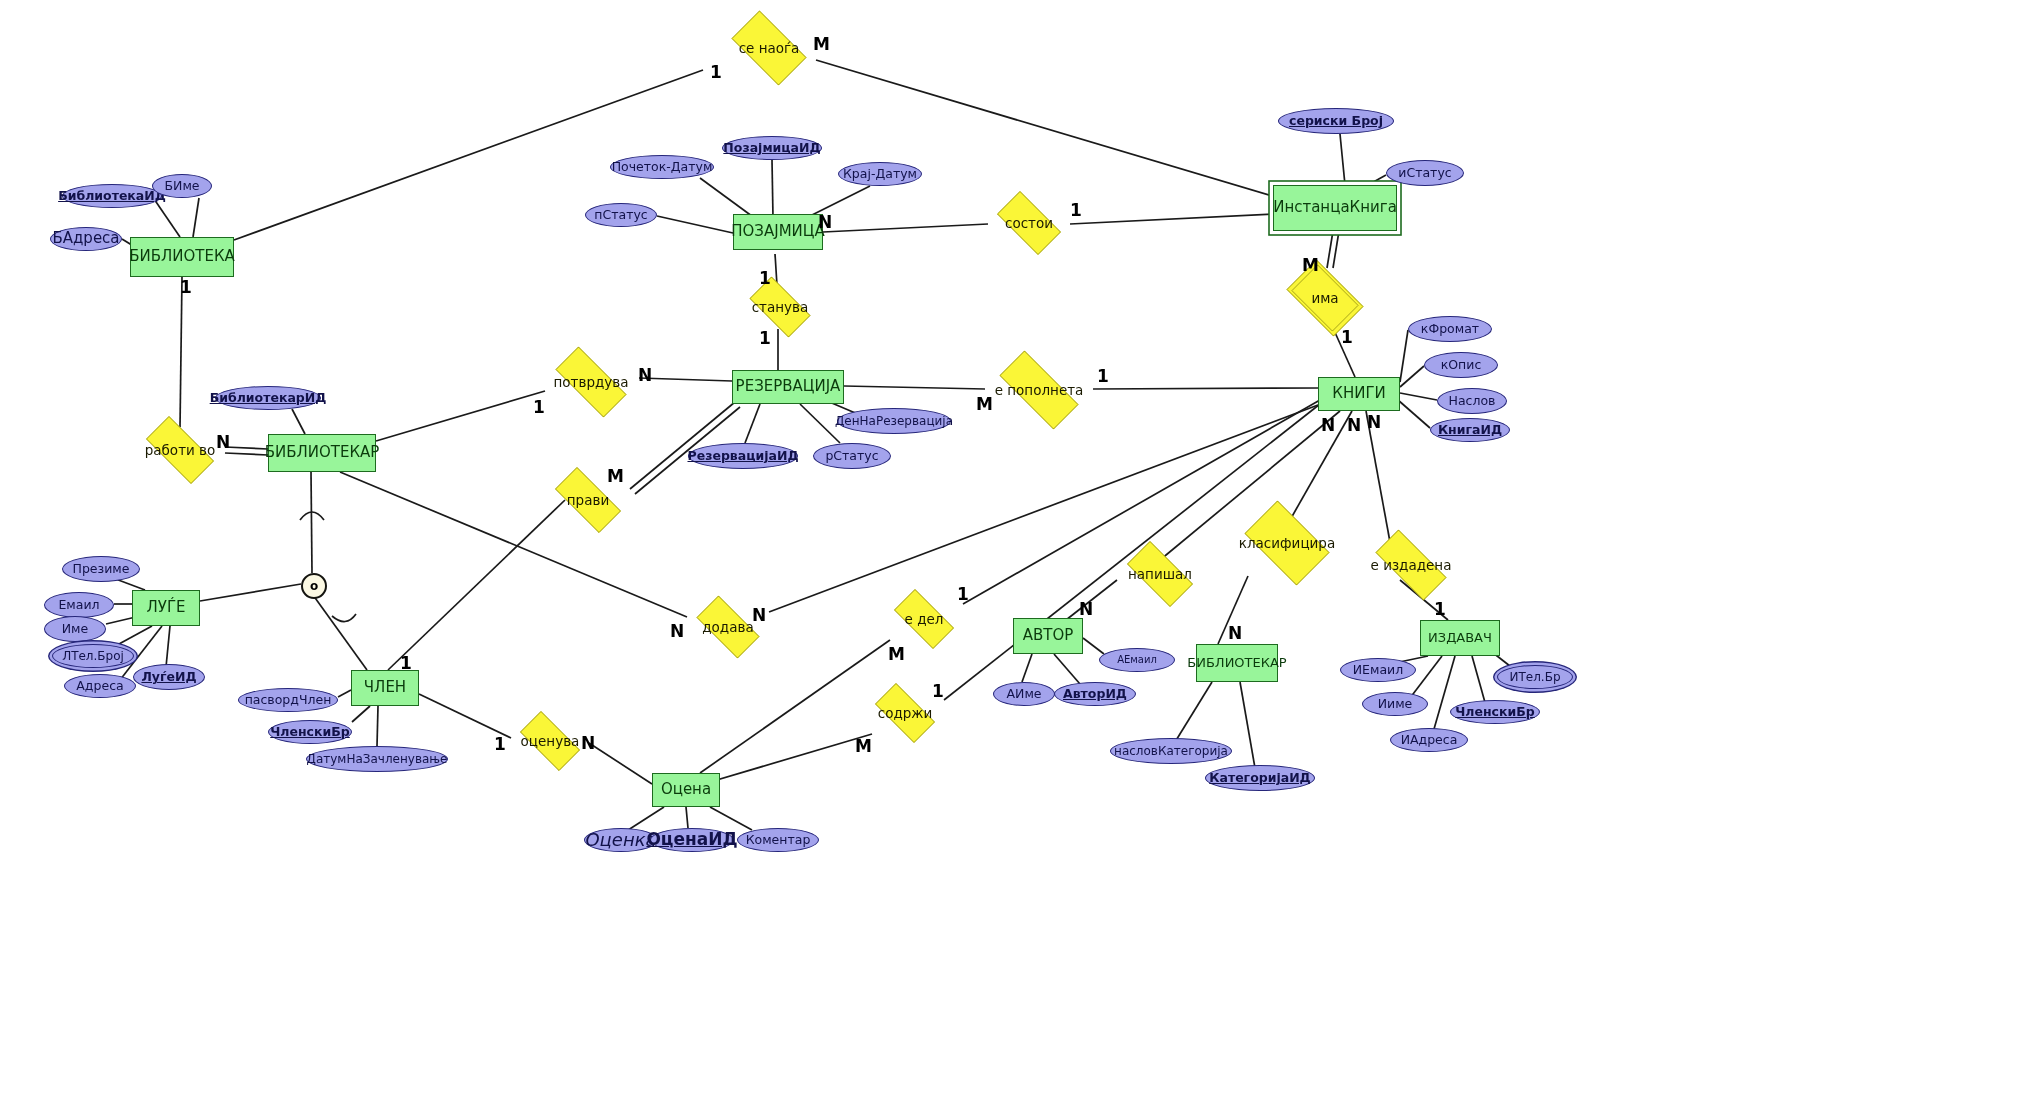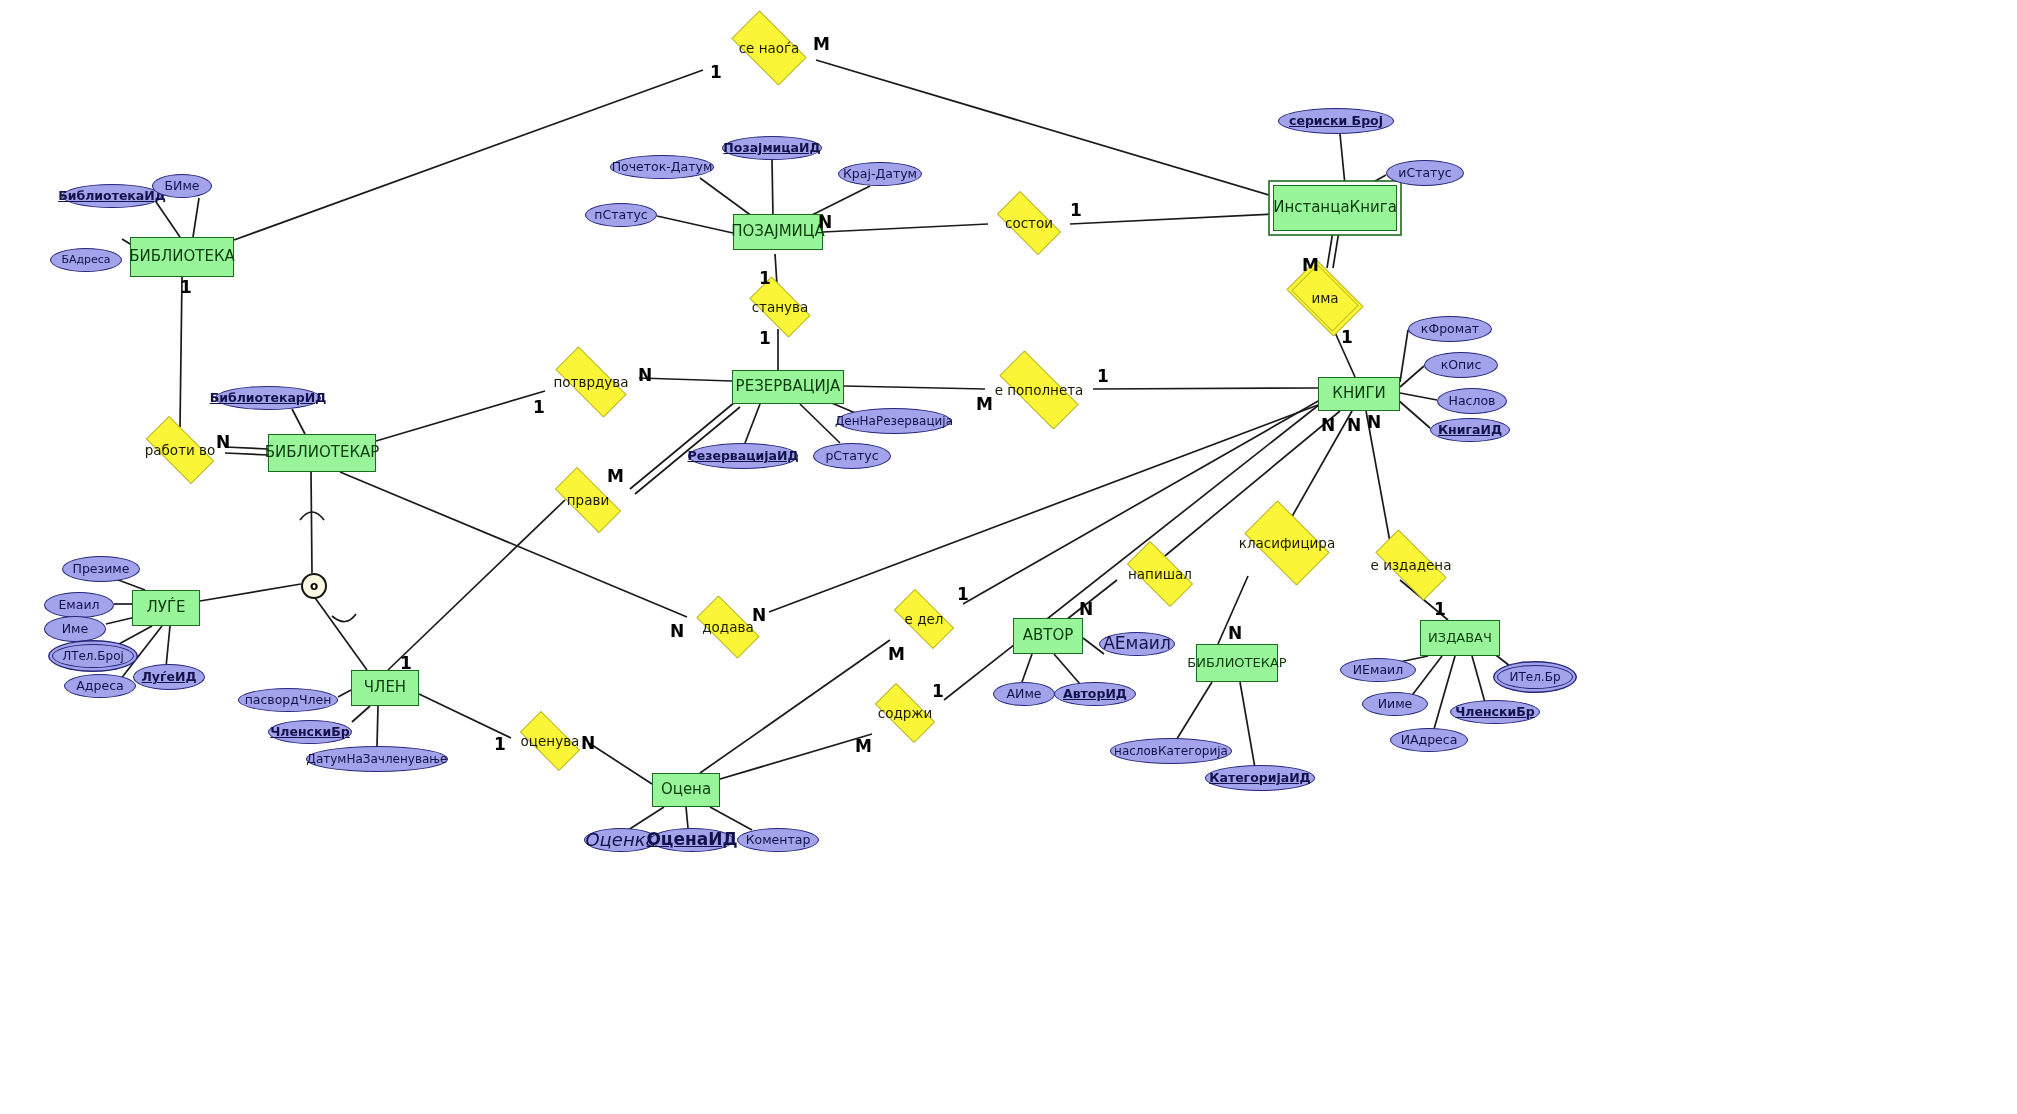--- a/index.html
+++ b/index.html
@@ -280,21 +280,21 @@
   <div class="node entity" style="left:652px;top:773px;width:68px;height:34px;">
       <span>Оцена</span>
     </div>
 
   <div class="node attr key" style="left:62px;top:184px;width:100px;height:24px;font-size:12.5px;">
       <span>БиблиотекаИД</span>
     </div>
   <div class="node attr" style="left:152px;top:174px;width:60px;height:24px;font-size:12.5px;">
       <span>БИме</span>
     </div>
-  <div class="node attr" style="left:50px;top:227px;width:72px;height:24px;font-size:11px;margin-top:21px;">
+  <div class="node attr" style="left:50px;top:227px;width:72px;height:24px;font-size:15px;">
       <span>БАдреса</span>
     </div>
 
   <div class="node attr key" style="left:722px;top:136px;width:100px;height:24px;font-size:12.5px;">
       <span>ПозајмицаИД</span>
     </div>
   <div class="node attr" style="left:610px;top:155px;width:104px;height:24px;font-size:12.5px;">
       <span>Почеток-Датум</span>
     </div>
   <div class="node attr" style="left:838px;top:162px;width:84px;height:24px;font-size:12.5px;">
@@ -360,21 +360,21 @@
   <div class="node attr" style="left:238px;top:688px;width:100px;height:24px;font-size:12.5px;">
       <span>пасвордЧлен</span>
     </div>
   <div class="node attr key" style="left:268px;top:720px;width:84px;height:24px;font-size:12.5px;">
       <span>ЧленскиБр</span>
     </div>
   <div class="node attr" style="left:306px;top:746px;width:142px;height:26px;font-size:12px;">
       <span>ДатумНаЗачленување</span>
     </div>
 
-  <div class="node attr" style="left:1099px;top:632px;width:76px;height:24px;font-size:17px;">
+  <div class="node attr" style="left:1099px;top:648px;width:76px;height:24px;font-size:10px;">
       <span>АЕмаил</span>
     </div>
   <div class="node attr" style="left:993px;top:682px;width:62px;height:24px;font-size:12.5px;">
       <span>АИме</span>
     </div>
   <div class="node attr key" style="left:1054px;top:682px;width:82px;height:24px;font-size:12.5px;">
       <span>АвторИД</span>
     </div>
 
   <div class="node attr" style="left:1110px;top:738px;width:122px;height:26px;font-size:12px;">

